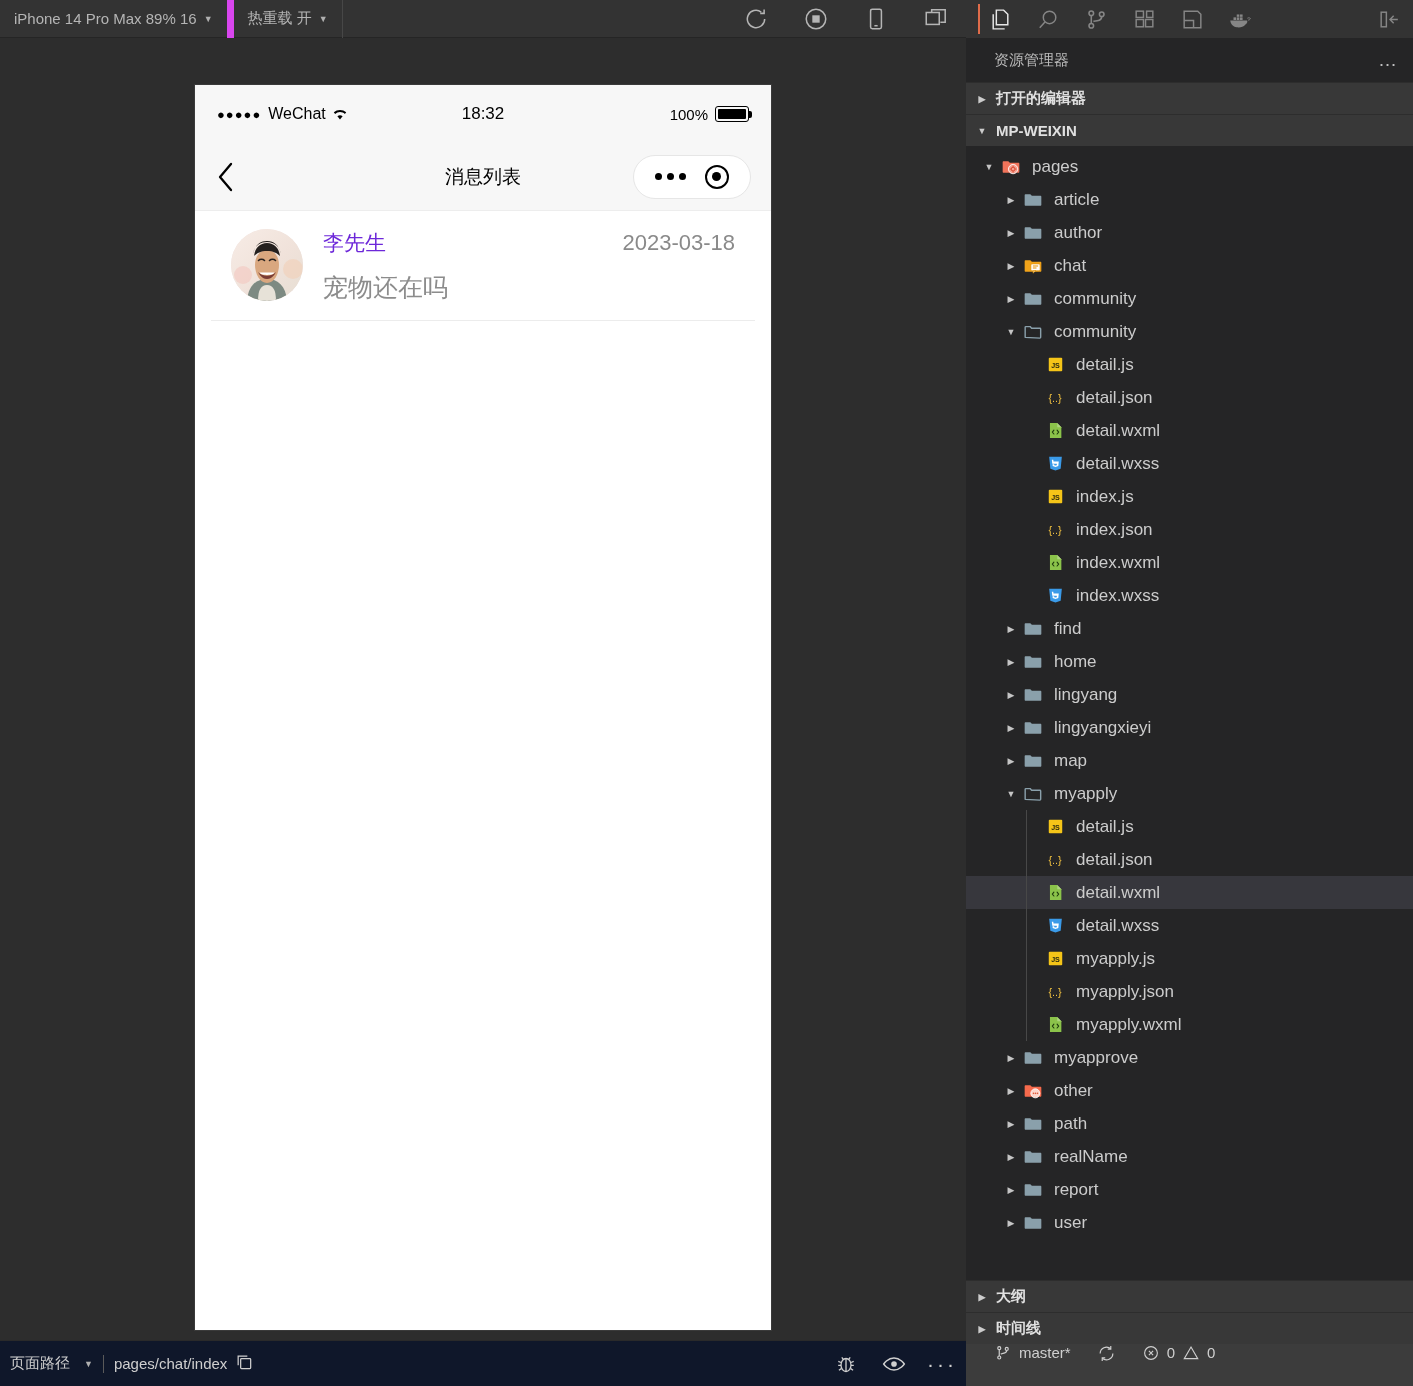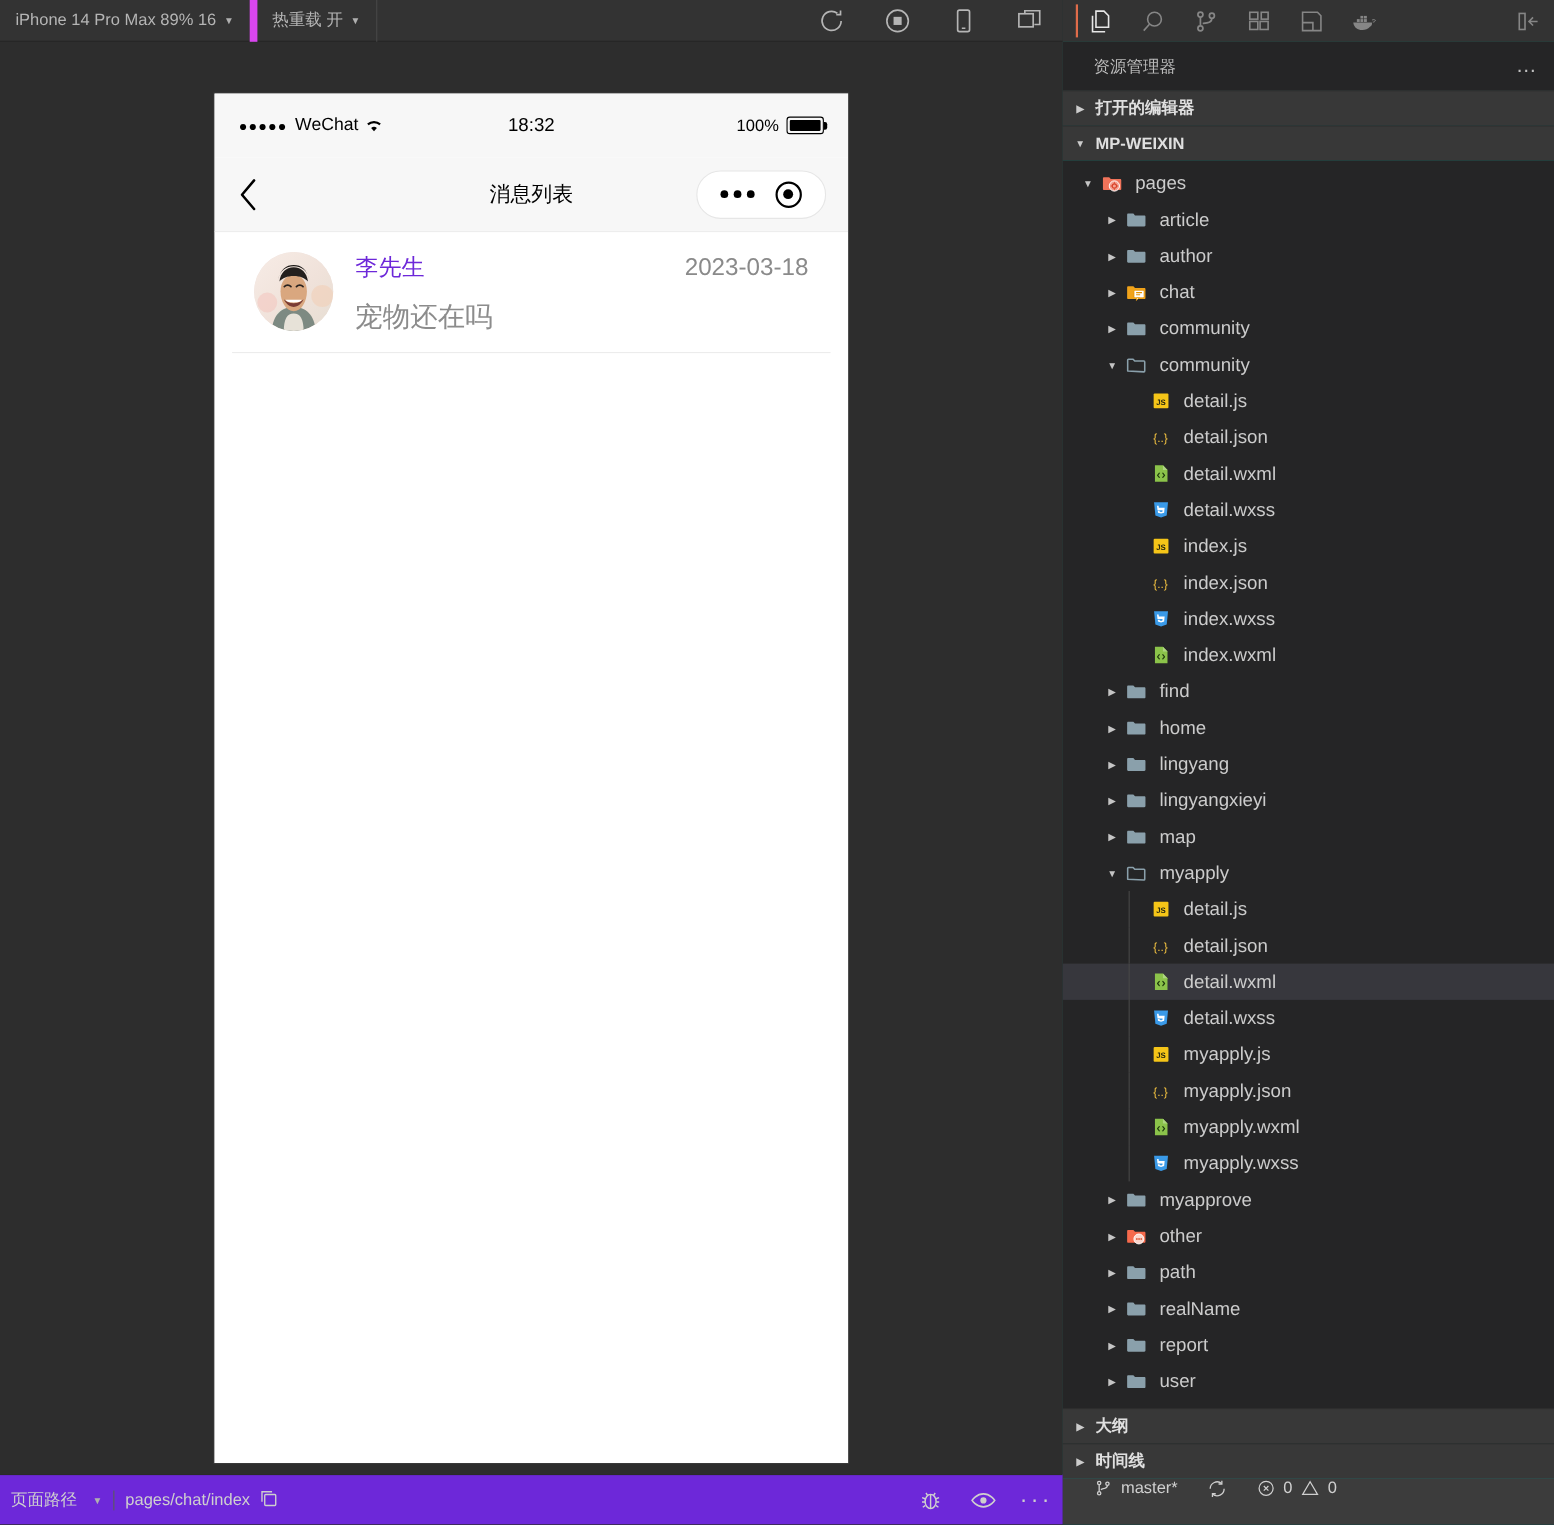--- a/index.html
+++ b/index.html
@@ -117,21 +117,21 @@
   }
   .avatar svg { position:absolute; inset:0; width:100%; height:100%; }
   .msg-body { flex: 1 1 auto; padding-left: 20px; }
   .msg-row1 { display:flex; align-items:baseline; }
   .msg-name { font-size: 21px; color: #6d28d9; flex: 1 1 auto; }
   .msg-date { font-size: 22px; color: #8a8a8a; }
   .msg-text { font-size: 25px; color: #8c8c8c; margin-top: 14px; }
 
   #sim-statusbar {
     height: 46px; flex: 0 0 46px;
-    background: #6d28d9;
+    background: #0f172a;
     display: flex; align-items: center;
     color: #cfcfcf; font-size: 15px;
     border-top: 1px solid #2a2a2a;
   }
   .sbar-item { display:flex; align-items:center; padding: 0 10px; height:46px; gap:7px; white-space:nowrap; }
   .sbar-sep { width:1px; height:18px; background:#5a5a5a; }
   .sbar-spacer { flex:1 1 auto; }
   .sbar-icon { width: 48px; height: 46px; display:flex; align-items:center; justify-content:center; color:#cfcfcf; }
 
   
@@ -582,39 +582,39 @@
               <text x="12" y="17" font-family="Liberation Sans,sans-serif" font-size="13" fill="#f0c040" text-anchor="middle">{..}</text>
             </svg>
           </span>
           <span class="tlabel">index.json</span>
         </div>
         <div class="trow">
           <span style="flex: 0 0 58px;"></span>
           <span class="tw"></span>
           <span class="ticon">
             <svg class="fi" width="19" height="19" viewBox="0 0 24 24">
-              <path d="M4 3.4h16l-1.5 15.2L12 20.8 5.5 18.6z" fill="#3a9ae8"></path>
-              <path d="M16.4 7.2H9.2l.25 2.3h6.7l-.6 5.7-3.55 1.1-3.55-1.1-.2-2.1h2.1l.1 1.05 1.55.45 1.55-.45.2-1.75H7.9l-.55-5.2h9.3z" fill="#fff"></path>
-            </svg>
-          </span>
-          <span class="tlabel">index.wxss</span>
-        </div>
-        <div class="trow">
-          <span style="flex: 0 0 58px;"></span>
-          <span class="tw"></span>
-          <span class="ticon">
-            <svg class="fi" width="19" height="19" viewBox="0 0 24 24">
               <path d="M5 2.6h9.2L19.4 8v13.4H5z" fill="#8bc34a"></path>
               <path d="M14.2 2.6 19.4 8h-5.2z" fill="#aed581"></path>
               <path d="M10 11.6 8 14l2 2.4M14 11.6 16 14l-2 2.4" fill="none" stroke="#1f3b0d" stroke-width="1.4" stroke-linecap="round" stroke-linejoin="round"></path>
             </svg>
           </span>
           <span class="tlabel">index.wxml</span>
         </div>
         <div class="trow">
+          <span style="flex: 0 0 58px;"></span>
+          <span class="tw"></span>
+          <span class="ticon">
+            <svg class="fi" width="19" height="19" viewBox="0 0 24 24">
+              <path d="M4 3.4h16l-1.5 15.2L12 20.8 5.5 18.6z" fill="#3a9ae8"></path>
+              <path d="M16.4 7.2H9.2l.25 2.3h6.7l-.6 5.7-3.55 1.1-3.55-1.1-.2-2.1h2.1l.1 1.05 1.55.45 1.55-.45.2-1.75H7.9l-.55-5.2h9.3z" fill="#fff"></path>
+            </svg>
+          </span>
+          <span class="tlabel">index.wxss</span>
+        </div>
+        <div class="trow">
           <span style="flex: 0 0 36px;"></span>
           <span class="tw">▶</span>
           <span class="ticon">
             <svg class="fi" width="20" height="20" viewBox="0 0 24 24">
               <path d="M2 6.2c0-.7.5-1.2 1.2-1.2h5.6l1.8 2h10.2c.7 0 1.2.5 1.2 1.2v9.6c0 .7-.5 1.2-1.2 1.2H3.2c-.7 0-1.2-.5-1.2-1.2z" fill="#8aa0ab"></path>
             </svg>
           </span>
           <span class="tlabel">find</span>
         </div>
         <div class="trow">
@@ -743,32 +743,20 @@
           <span style="flex: 0 0 58px;"></span>
           <span class="tw"></span>
           <span class="ticon">
             <svg class="fi" width="19" height="19" viewBox="0 0 24 24">
               <path d="M5 2.6h9.2L19.4 8v13.4H5z" fill="#8bc34a"></path>
               <path d="M14.2 2.6 19.4 8h-5.2z" fill="#aed581"></path>
               <path d="M10 11.6 8 14l2 2.4M14 11.6 16 14l-2 2.4" fill="none" stroke="#1f3b0d" stroke-width="1.4" stroke-linecap="round" stroke-linejoin="round"></path>
             </svg>
           </span>
           <span class="tlabel">myapply.wxml</span>
-        </div>
-        <div class="trow">
-          <span class="guide" style="left: 60px;"></span>
-          <span style="flex: 0 0 58px;"></span>
-          <span class="tw"></span>
-          <span class="ticon">
-            <svg class="fi" width="19" height="19" viewBox="0 0 24 24">
-              <path d="M4 3.4h16l-1.5 15.2L12 20.8 5.5 18.6z" fill="#3a9ae8"></path>
-              <path d="M16.4 7.2H9.2l.25 2.3h6.7l-.6 5.7-3.55 1.1-3.55-1.1-.2-2.1h2.1l.1 1.05 1.55.45 1.55-.45.2-1.75H7.9l-.55-5.2h9.3z" fill="#fff"></path>
-            </svg>
-          </span>
-          <span class="tlabel">myapply.wxss</span>
         </div>
         <div class="trow">
           <span style="flex: 0 0 36px;"></span>
           <span class="tw">▶</span>
           <span class="ticon">
             <svg class="fi" width="20" height="20" viewBox="0 0 24 24">
               <path d="M2 6.2c0-.7.5-1.2 1.2-1.2h5.6l1.8 2h10.2c.7 0 1.2.5 1.2 1.2v9.6c0 .7-.5 1.2-1.2 1.2H3.2c-.7 0-1.2-.5-1.2-1.2z" fill="#8aa0ab"></path>
             </svg>
           </span>
           <span class="tlabel">myapprove</span>

